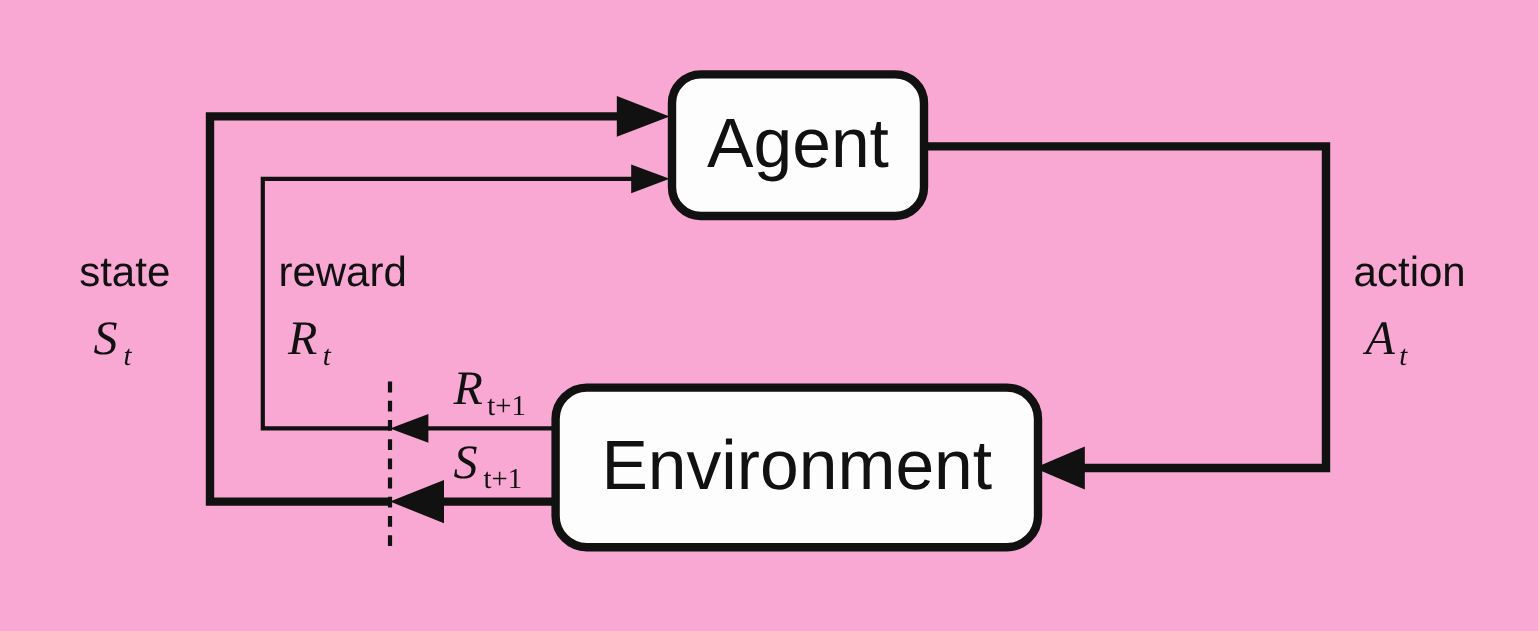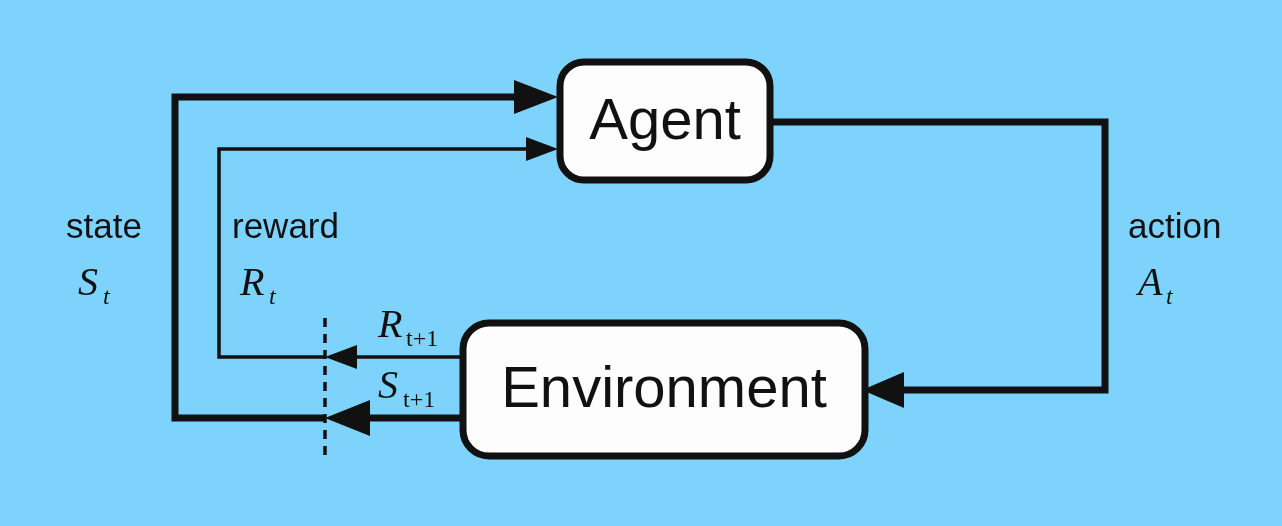--- a/index.html
+++ b/index.html
@@ -4,21 +4,21 @@
 <style>
   html, body {
     margin: 0;
     padding: 0;
     background: #ffffff;
   }
   #canvas {
     position: relative;
     width: 1282px;
     height: 526px;
-    background: #7dd3fc;
+    background: #f9a8d4;
     overflow: hidden;
     font-family: "Liberation Sans", sans-serif;
   }
   #diagram-svg {
     position: absolute;
     left: 0;
     top: 0;
     width: 1282px;
     height: 526px;
   }

